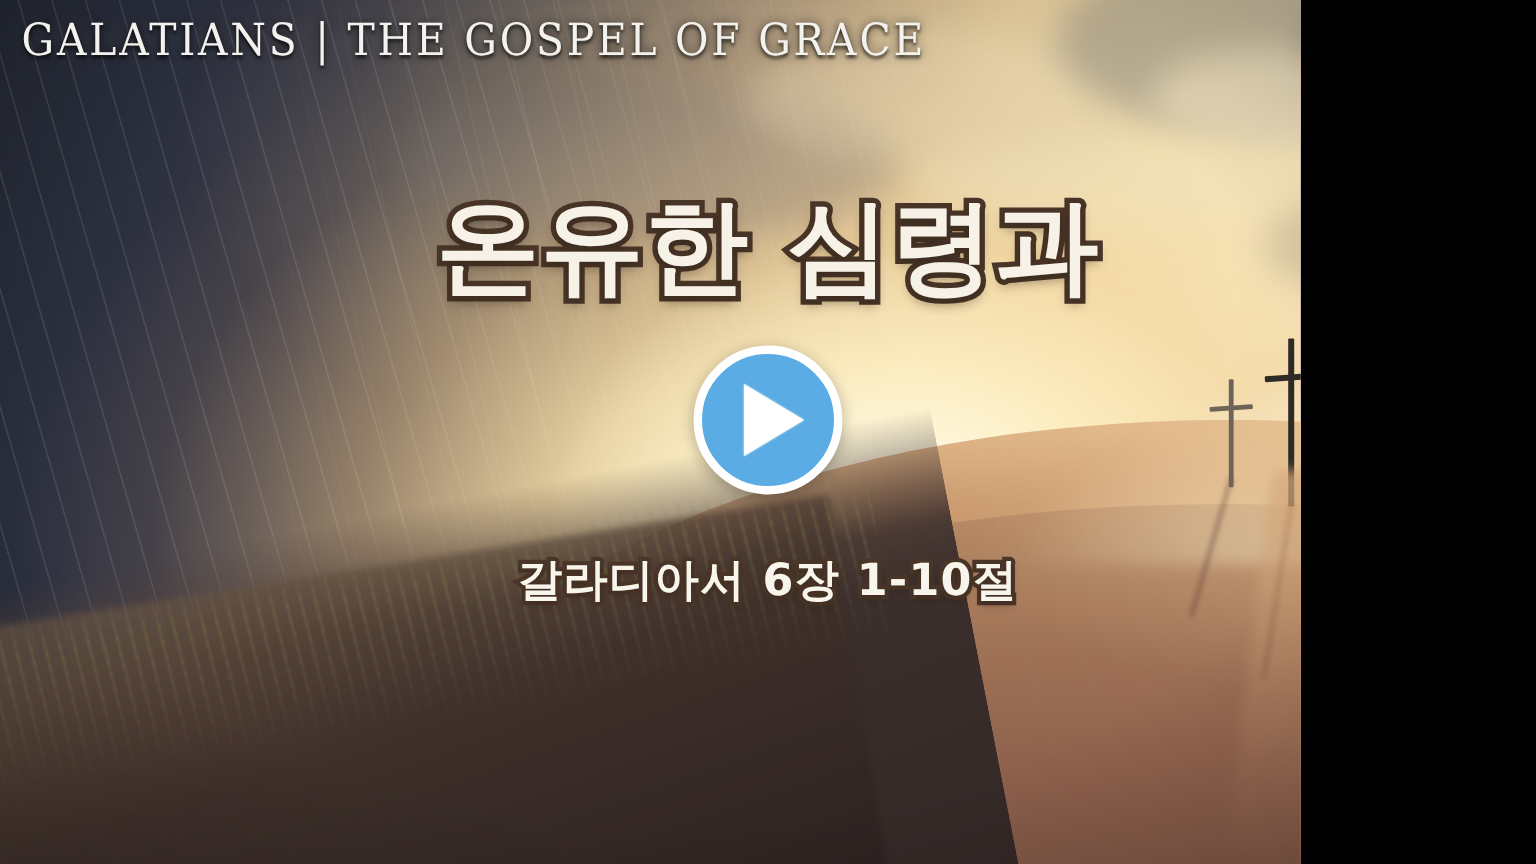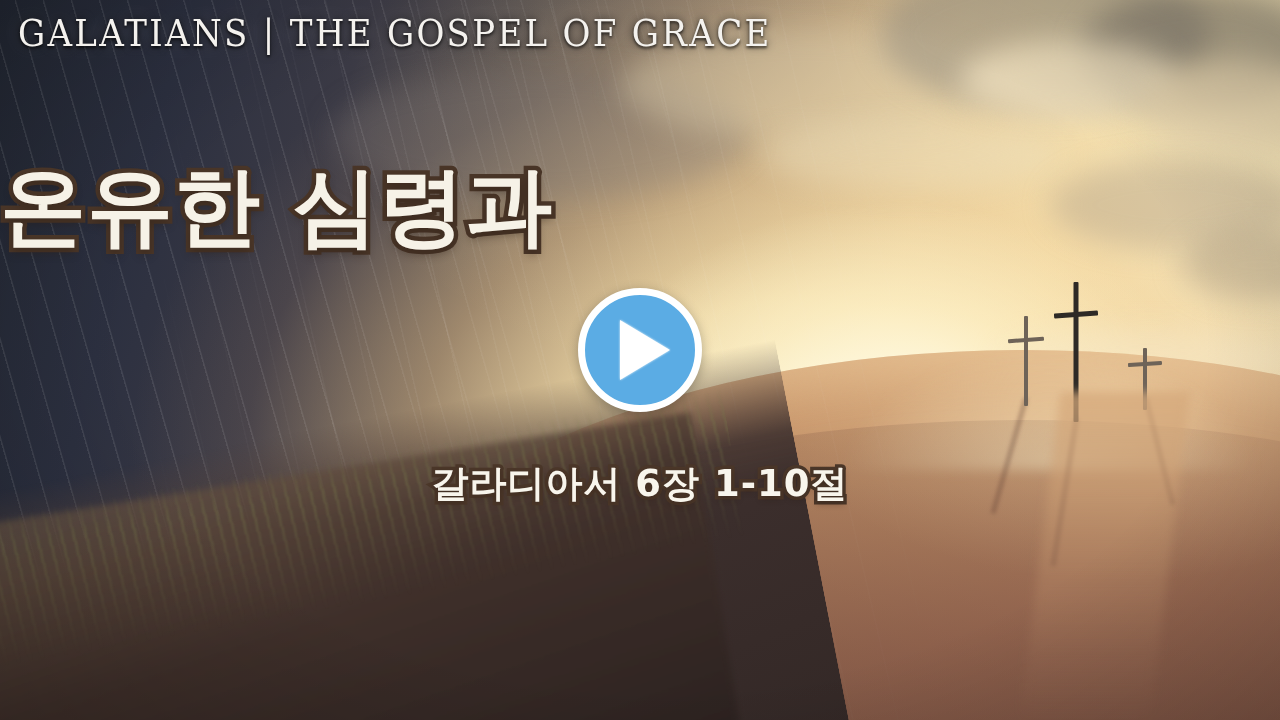--- a/index.html
+++ b/index.html
@@ -1,18 +1,18 @@
 <!DOCTYPE html>
 <html><head>
 <meta charset="utf-8">
 <style>
   html,body{margin:0;padding:0;background:#000;}
   body{width:1280px;height:720px;overflow:hidden;font-family:"Liberation Sans",sans-serif;}
 
-  #stage{position:relative;width:1280px;height:720px;overflow:hidden;background:#8b5cf6;}
+  #stage{position:relative;width:1084px;height:720px;overflow:hidden;background:#8b5cf6;}
 
   
   .sky-base{position:absolute;inset:0;
     background:
       radial-gradient(ellipse 780px 560px at 62% 62%, rgba(255,244,205,.98) 0%, rgba(255,232,176,.80) 26%, rgba(240,200,142,.45) 48%, rgba(190,150,118,.12) 70%, rgba(0,0,0,0) 85%),
       linear-gradient(105deg, #232834 0%, #2c3040 13%, #3b3a45 25%, #57504f 36%, #7a6a5d 46%, #a89073 56%, #d8bd90 66%, #f0d9a6 76%, #f7e7bd 86%, #f3e2ba 100%);
   }
   .sky-warm{position:absolute;inset:0;
     background:
       radial-gradient(ellipse 420px 300px at 70% 58%, rgba(255,253,236,.95) 0%, rgba(255,246,209,.55) 38%, rgba(255,240,195,0) 72%),
@@ -90,21 +90,21 @@
     filter:blur(1px);}
   .vignette{position:absolute;inset:0;background:radial-gradient(ellipse 980px 620px at 52% 48%, rgba(0,0,0,0) 55%, rgba(0,0,0,.28) 100%);}
 
   
   .series-title{position:absolute;left:18px;top:12px;
     font-family:"DejaVu Serif","Liberation Serif",serif;
     font-size:37px;letter-spacing:2.5px;color:#f4f2ee;white-space:nowrap;
     transform:scaleX(.92);transform-origin:left center;
     text-shadow:0 0 9px rgba(0,0,0,.75),0 0 22px rgba(255,255,255,.22),0 2px 3px rgba(0,0,0,.7);}
 
-  .title-block{position:absolute;left:0;top:158px;width:1280px;}
+  .title-block{position:absolute;left:0;top:158px;width:1280px;text-align:center;}
   .title-line{font-family:"DejaVu Sans","Liberation Sans",sans-serif;
     font-weight:700;font-size:86px;line-height:96px;color:#f6f2e7;letter-spacing:1px;
     -webkit-text-stroke:9px #4a3628;paint-order:stroke fill;
     text-shadow:0 5px 10px rgba(40,26,18,.45);}
 
   .sub-block{position:absolute;left:0;top:455px;width:1280px;text-align:center;}
   .sub-line{font-family:"DejaVu Sans","Liberation Sans",sans-serif;
     font-weight:700;font-size:37px;line-height:58px;color:#f8f5ec;letter-spacing:1px;
     -webkit-text-stroke:7px #4b3729;paint-order:stroke fill;
     text-shadow:0 3px 6px rgba(40,26,18,.4);}

